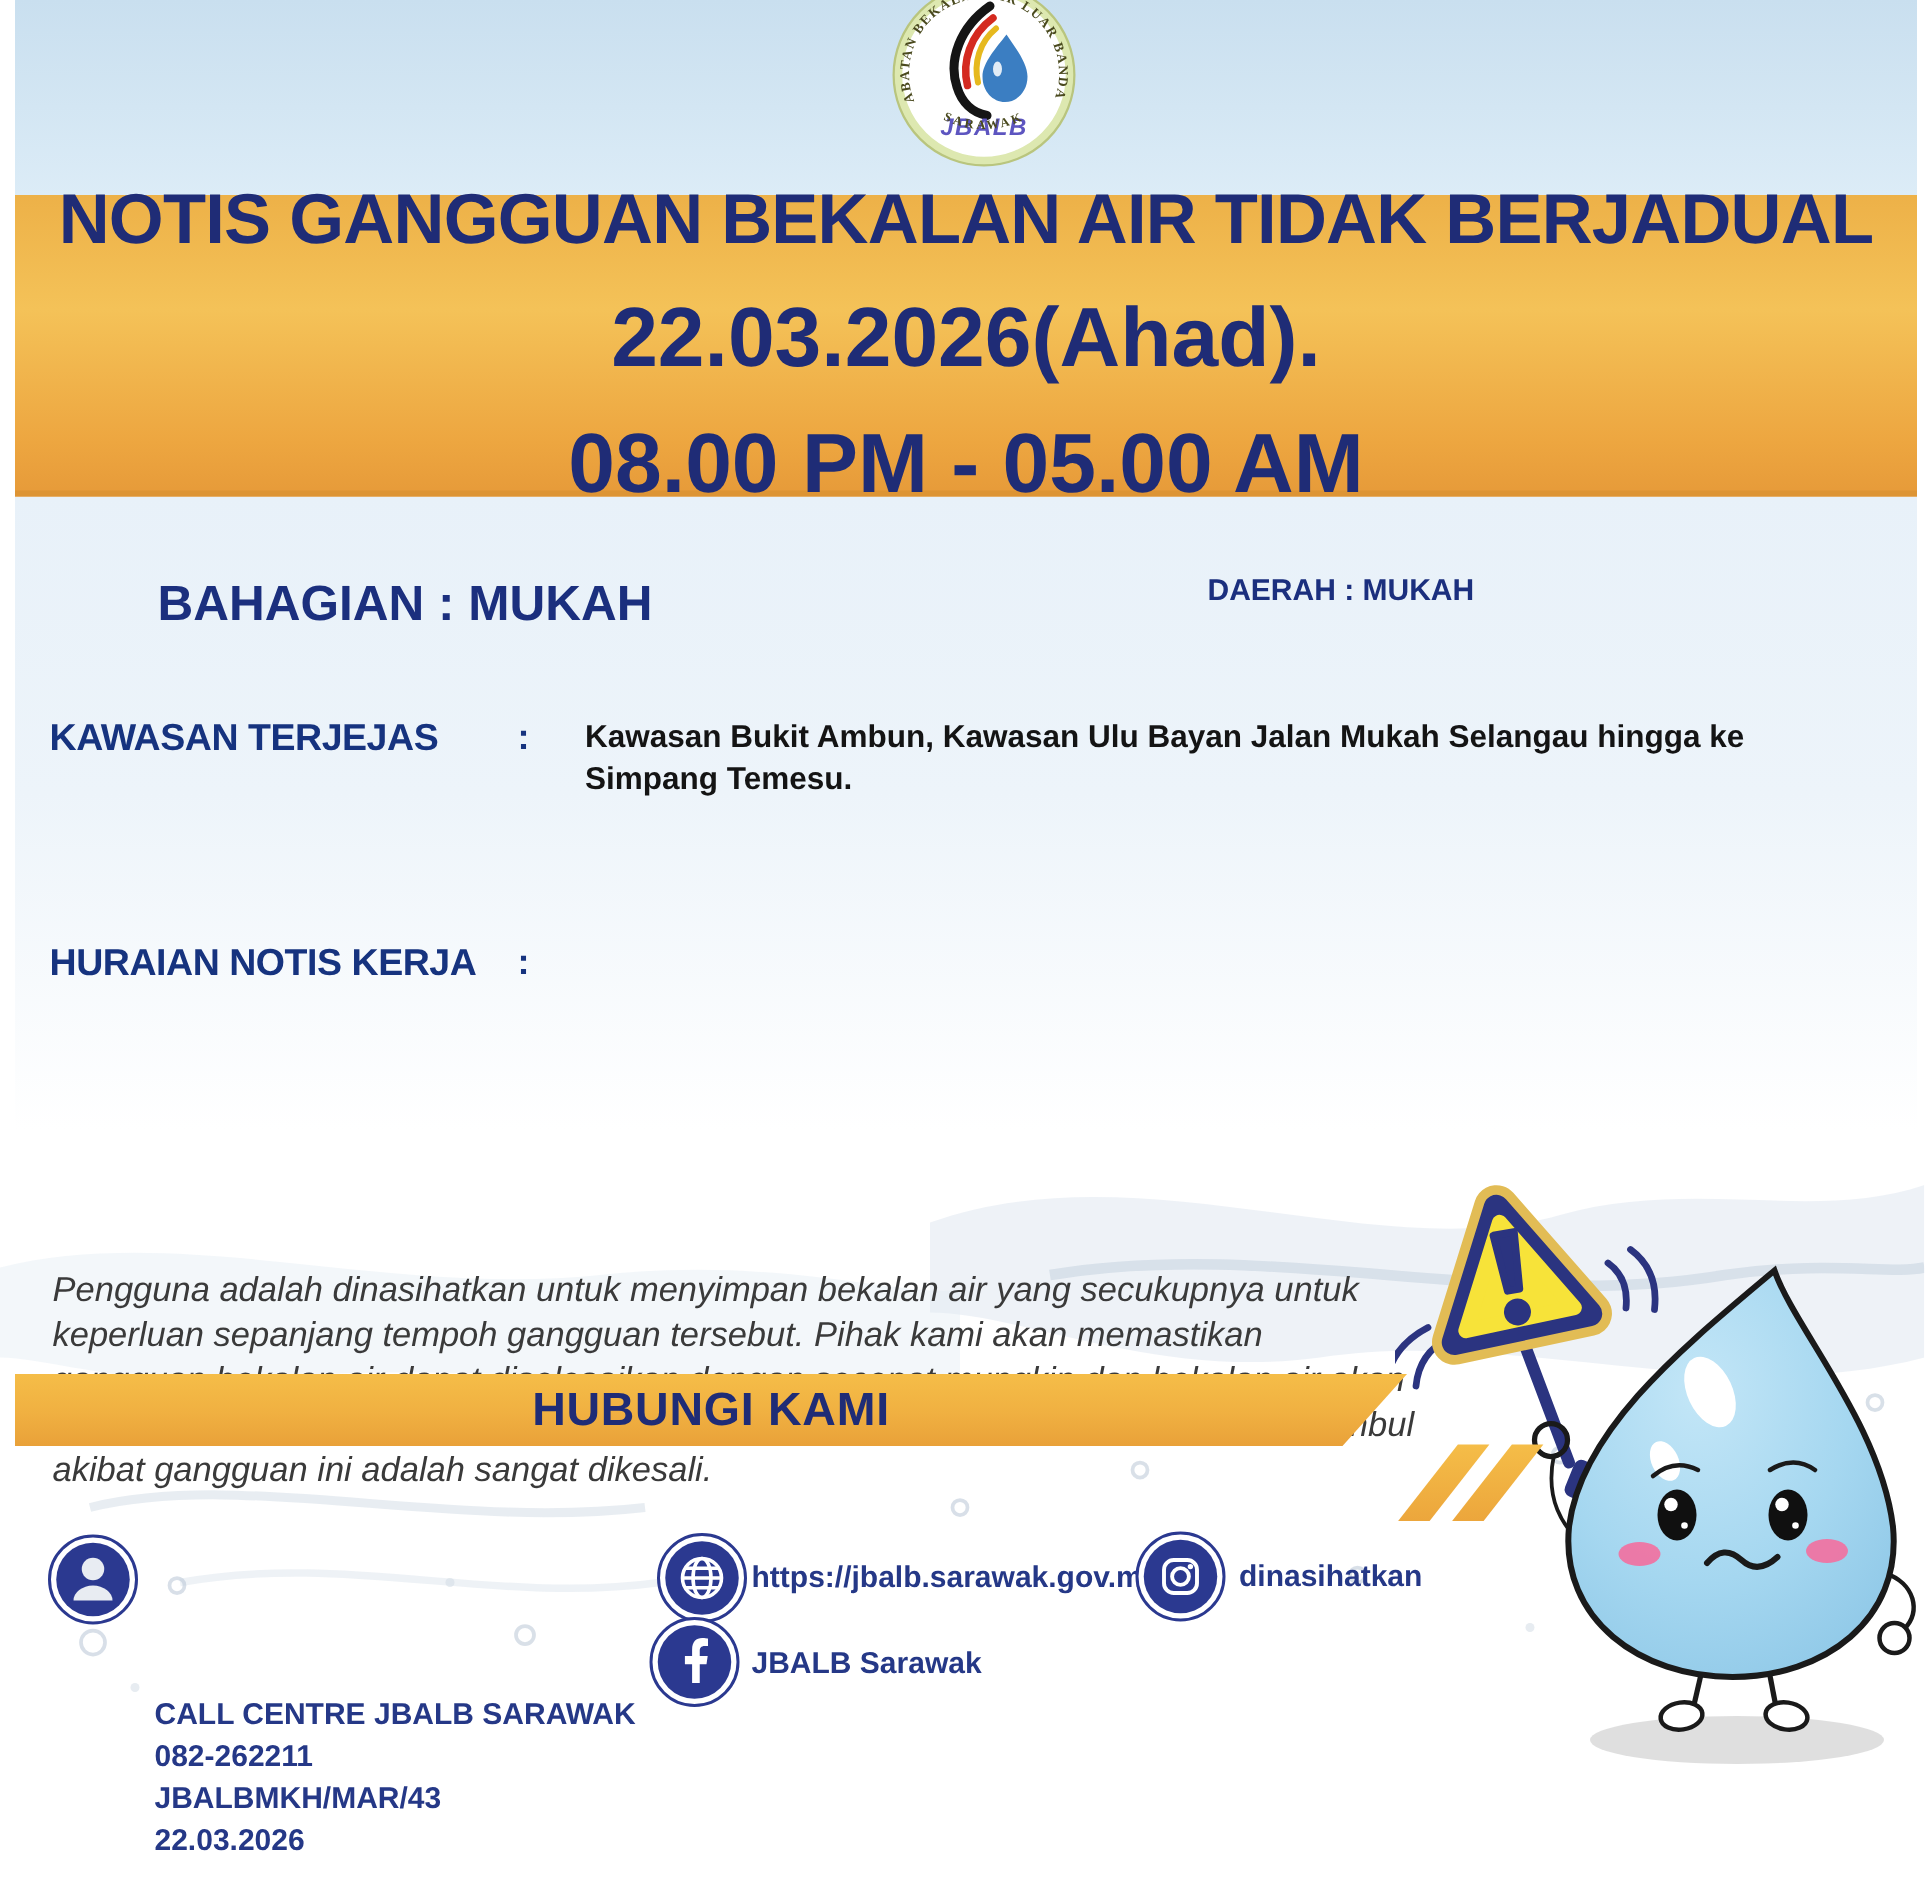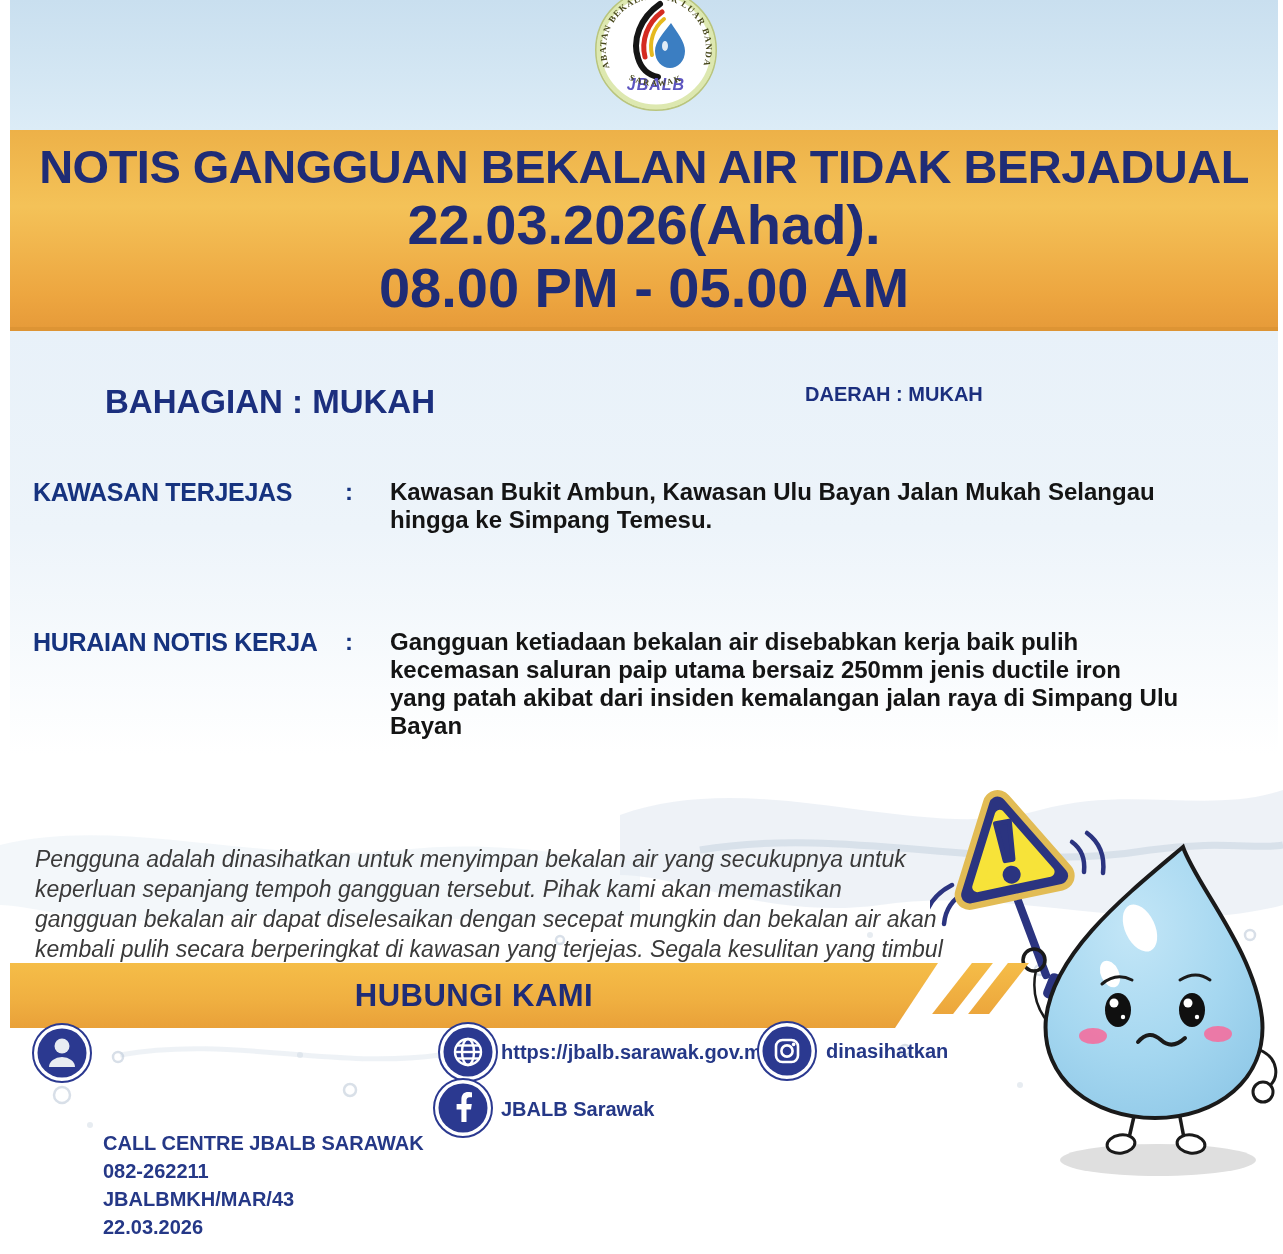--- a/index.html
+++ b/index.html
@@ -8,44 +8,44 @@
 
   
   .header-band{position:absolute;left:10px;right:5px;top:0;height:130px;
     background:linear-gradient(180deg,#c9dfef 0%,#d3e6f3 55%,#dcecf7 100%);}
   .logo-wrap{position:absolute;left:592px;top:-14px;width:128px;height:128px;z-index:4;}
 
   
   .title-banner{position:absolute;left:10px;right:5px;top:130px;height:201px;
     background:linear-gradient(180deg,#edb148 0%,#f4c258 38%,#eda640 82%,#e69a39 100%);
     box-shadow:inset 0 -4px 0 #dd9434;
-    display:flex;flex-direction:column;align-items:center;justify-content:center;gap:0;z-index:2;}
+    display:flex;flex-direction:column;align-items:center;justify-content:center;gap:21px;z-index:2;}
   .title-line{font-weight:bold;color:#1f2c76;text-align:center;line-height:1.12;}
   .title-main{font-size:47px;letter-spacing:-0.5px;}
   .title-sub{font-size:56px;}
 
   
   .info-band{position:absolute;left:10px;right:5px;top:331px;height:440px;
     background:linear-gradient(180deg,#e8f1f9 0%,#edf4fa 45%,#ffffff 96%);}
 
   .region-bahagian{position:absolute;left:105px;top:383px;font-size:33px;font-weight:bold;color:#1b2f7e;z-index:3;}
   .region-daerah{position:absolute;left:805px;top:383px;font-size:20px;font-weight:bold;color:#1b2f7e;z-index:3;}
 
   .field{position:absolute;left:33px;right:40px;display:grid;grid-template-columns:312px 45px 1fr;z-index:3;}
   .field-kawasan{top:478px;}
   .field-huraian{top:628px;}
   .field-label{font-size:25px;font-weight:bold;color:#16337f;letter-spacing:-0.3px;}
   .field-colon{font-size:24px;font-weight:bold;color:#16337f;}
-  .field-value{font-size:24px;font-weight:bold;color:#141414;line-height:28px;max-width:790px;}
+  .field-value{font-size:21px;font-weight:bold;color:#141414;line-height:28px;max-width:790px;}
 
   .advisory{position:absolute;left:35px;top:844px;width:915px;font-size:23px;font-style:italic;
     color:#3a3a3a;line-height:30px;z-index:3;}
 
   
-  .hubungi{position:absolute;left:10px;top:963px;width:928px;height:65px;z-index:3;
+  .hubungi{position:absolute;left:10px;top:916px;width:928px;height:48px;z-index:3;
     background:linear-gradient(180deg,#f5bd48 0%,#f0b041 55%,#e9a139 100%);
     clip-path:polygon(0 0,100% 0,calc(100% - 43px) 100%,0 100%);
     display:flex;align-items:center;justify-content:center;}
   .hubungi-text{font-size:31px;font-weight:bold;color:#1f2c76;letter-spacing:0.5px;}
   .stripe{position:absolute;top:963px;height:51px;width:21px;z-index:3;
     background:linear-gradient(180deg,#f5bd48,#eca63c);transform:skewX(-38deg);}
   .stripe-a{left:952px;}
   .stripe-b{left:988px;}
 
   
@@ -109,21 +109,20 @@
 
   <div class="field field-kawasan">
     <div class="field-label">KAWASAN TERJEJAS</div>
     <div class="field-colon">:</div>
     <div class="field-value">Kawasan Bukit Ambun, Kawasan Ulu Bayan Jalan Mukah Selangau hingga ke Simpang Temesu.</div>
   </div>
 
   <div class="field field-huraian">
     <div class="field-label">HURAIAN NOTIS KERJA</div>
     <div class="field-colon">:</div>
-    <div class="field-value">Gangguan ketiadaan bekalan air disebabkan kerja baik pulih kecemasan saluran paip utama bersaiz 250mm jenis ductile iron yang patah akibat dari insiden kemalangan jalan raya di Simpang Ulu Bayan</div>
   </div>
 
   <svg class="water-decor" viewBox="0 0 1283 420">
     <path d="M620,60 C 760,10 920,90 1040,55 C 1130,30 1210,60 1283,35 L1283,150 C 1150,185 1010,130 880,150 C 770,165 680,120 620,120 Z" fill="#d9e3ed" opacity="0.45"></path>
     <path d="M0,90 C 120,60 260,110 400,95 C 520,82 600,110 640,105 L640,160 C 480,175 300,150 160,165 C 90,170 30,150 0,150 Z" fill="#e2eaf2" opacity="0.4"></path>
     <path d="M700,95 C 850,70 1000,120 1150,95 C 1220,85 1260,95 1283,90" fill="none" stroke="#c2cfdd" stroke-width="7" opacity="0.5"></path>
     <path d="M60,250 C 160,225 300,265 430,250" fill="none" stroke="#ccd8e3" stroke-width="6" opacity="0.45"></path>
     <path d="M120,300 C 230,280 330,315 440,300" fill="none" stroke="#d4dfe9" stroke-width="5" opacity="0.4"></path>
     <g stroke="#b9c6d6" fill="none" opacity="0.55" stroke-width="2.5">
       <circle cx="62" cy="340" r="8"></circle>

